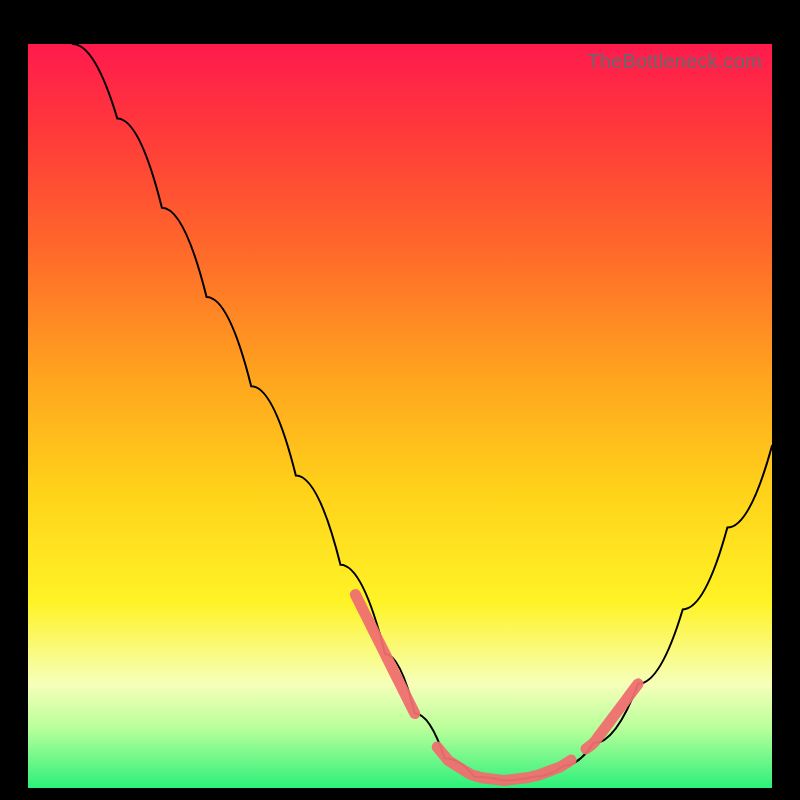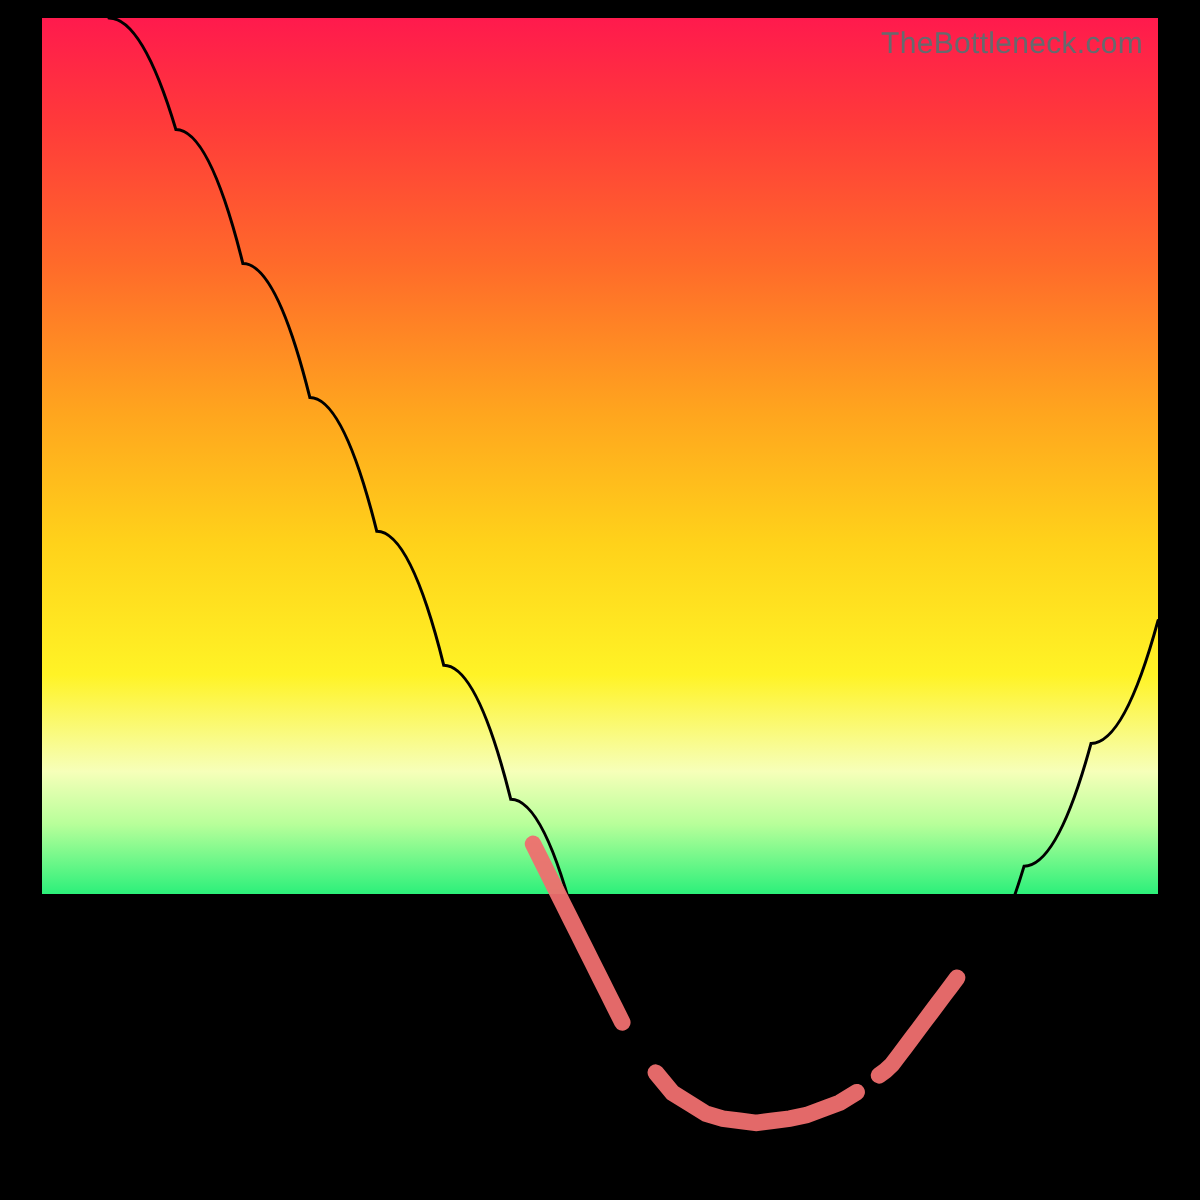--- a/index.html
+++ b/index.html
@@ -12,23 +12,23 @@
     font-family: Arial, Helvetica, sans-serif;
   }
   .frame {
     position: absolute;
     inset: 0;
     background: #000;
   }
   .plot-area {
     position: absolute;
     left: 28px;
-    top: 12px;
+    top: 44px;
     width: 744px;
-    height: 584px;
+    height: 744px;
     
     background: linear-gradient(
       to bottom,
       #ff1a4d 0%,
       #ff3a3a 12%,
       #ff6a2a 28%,
       #ffa51e 45%,
       #ffd21a 60%,
       #fff326 75%,
       #f6ffb9 86%,

